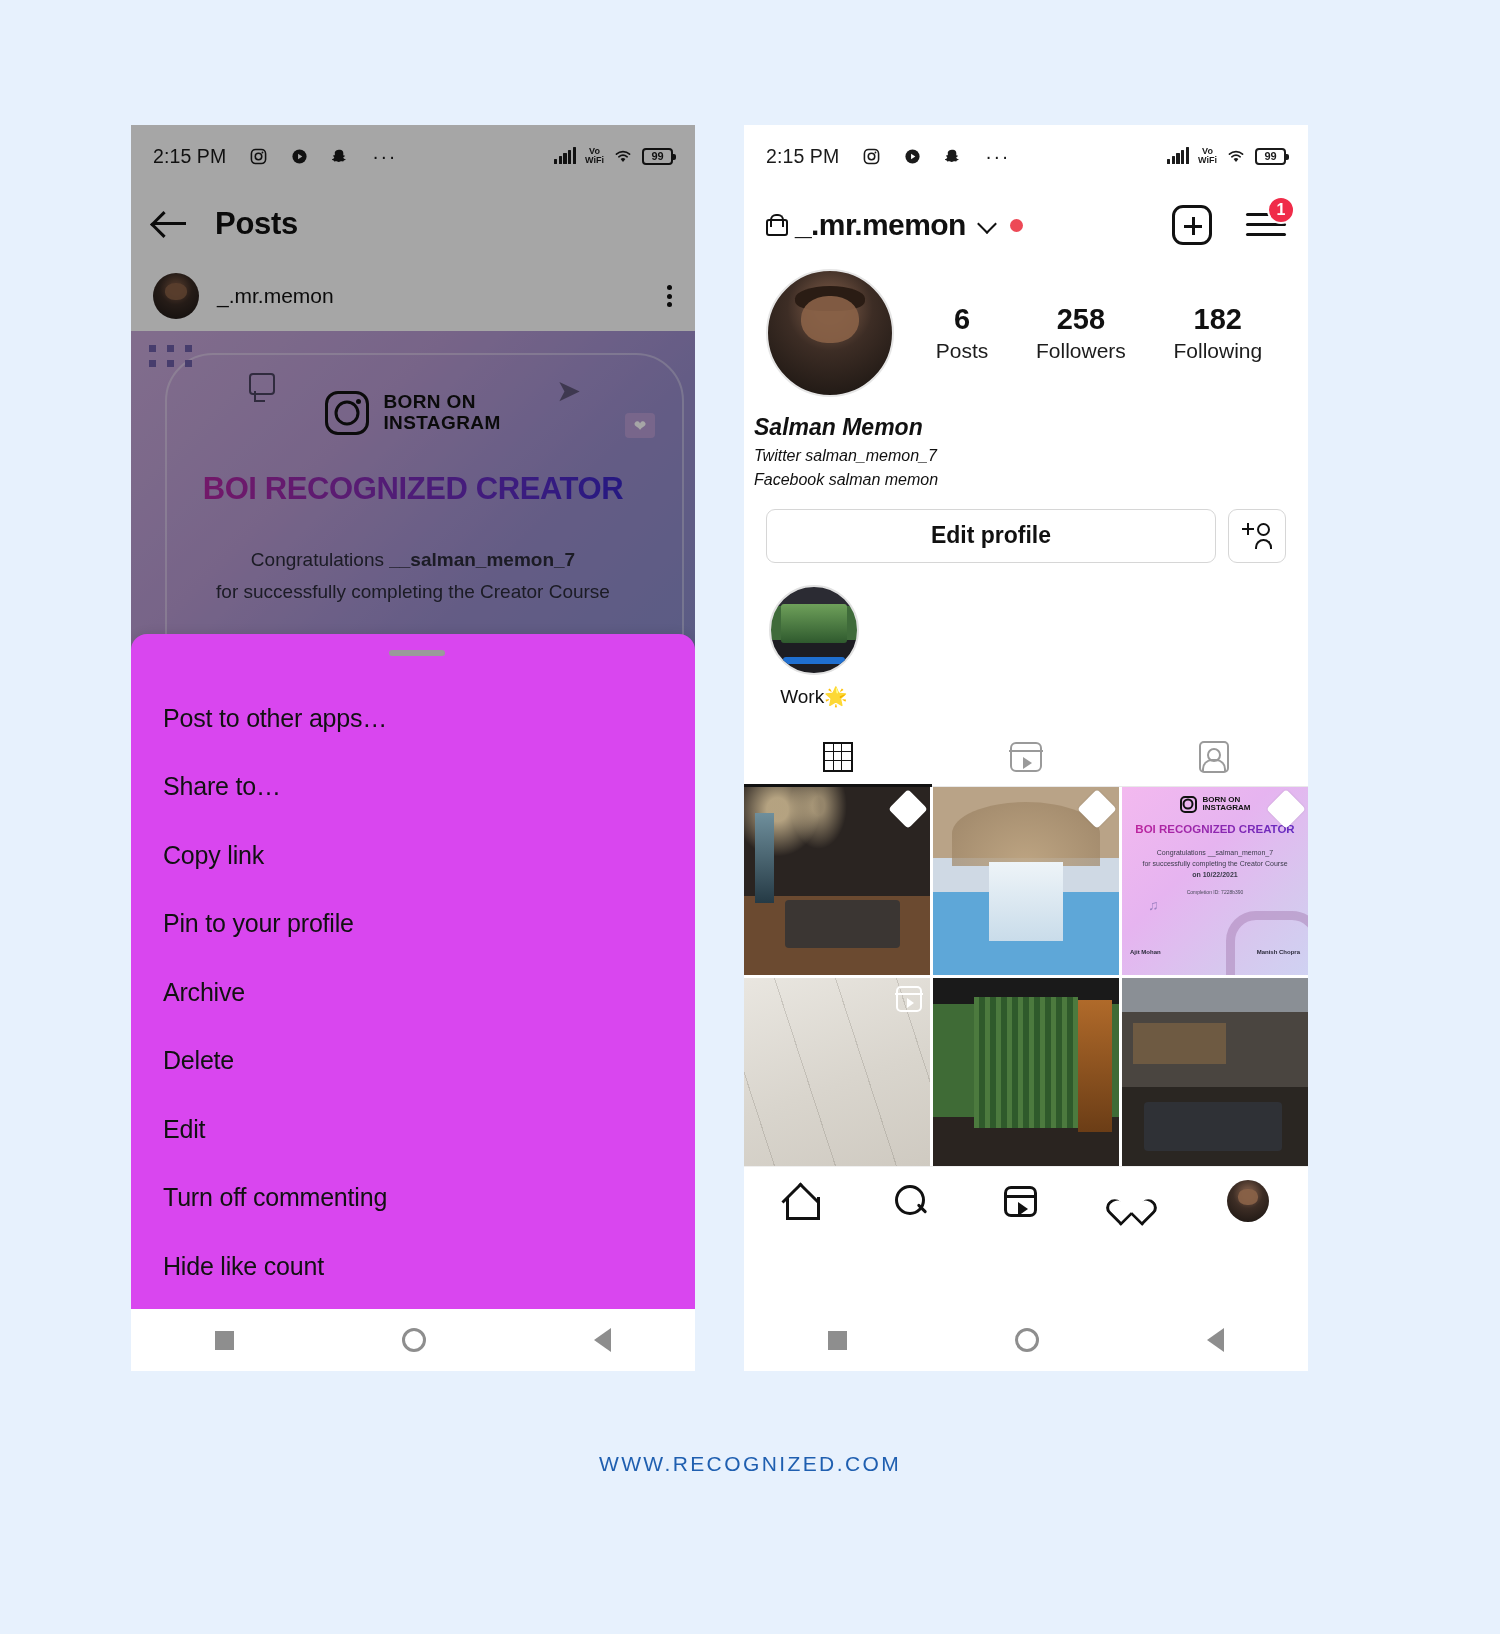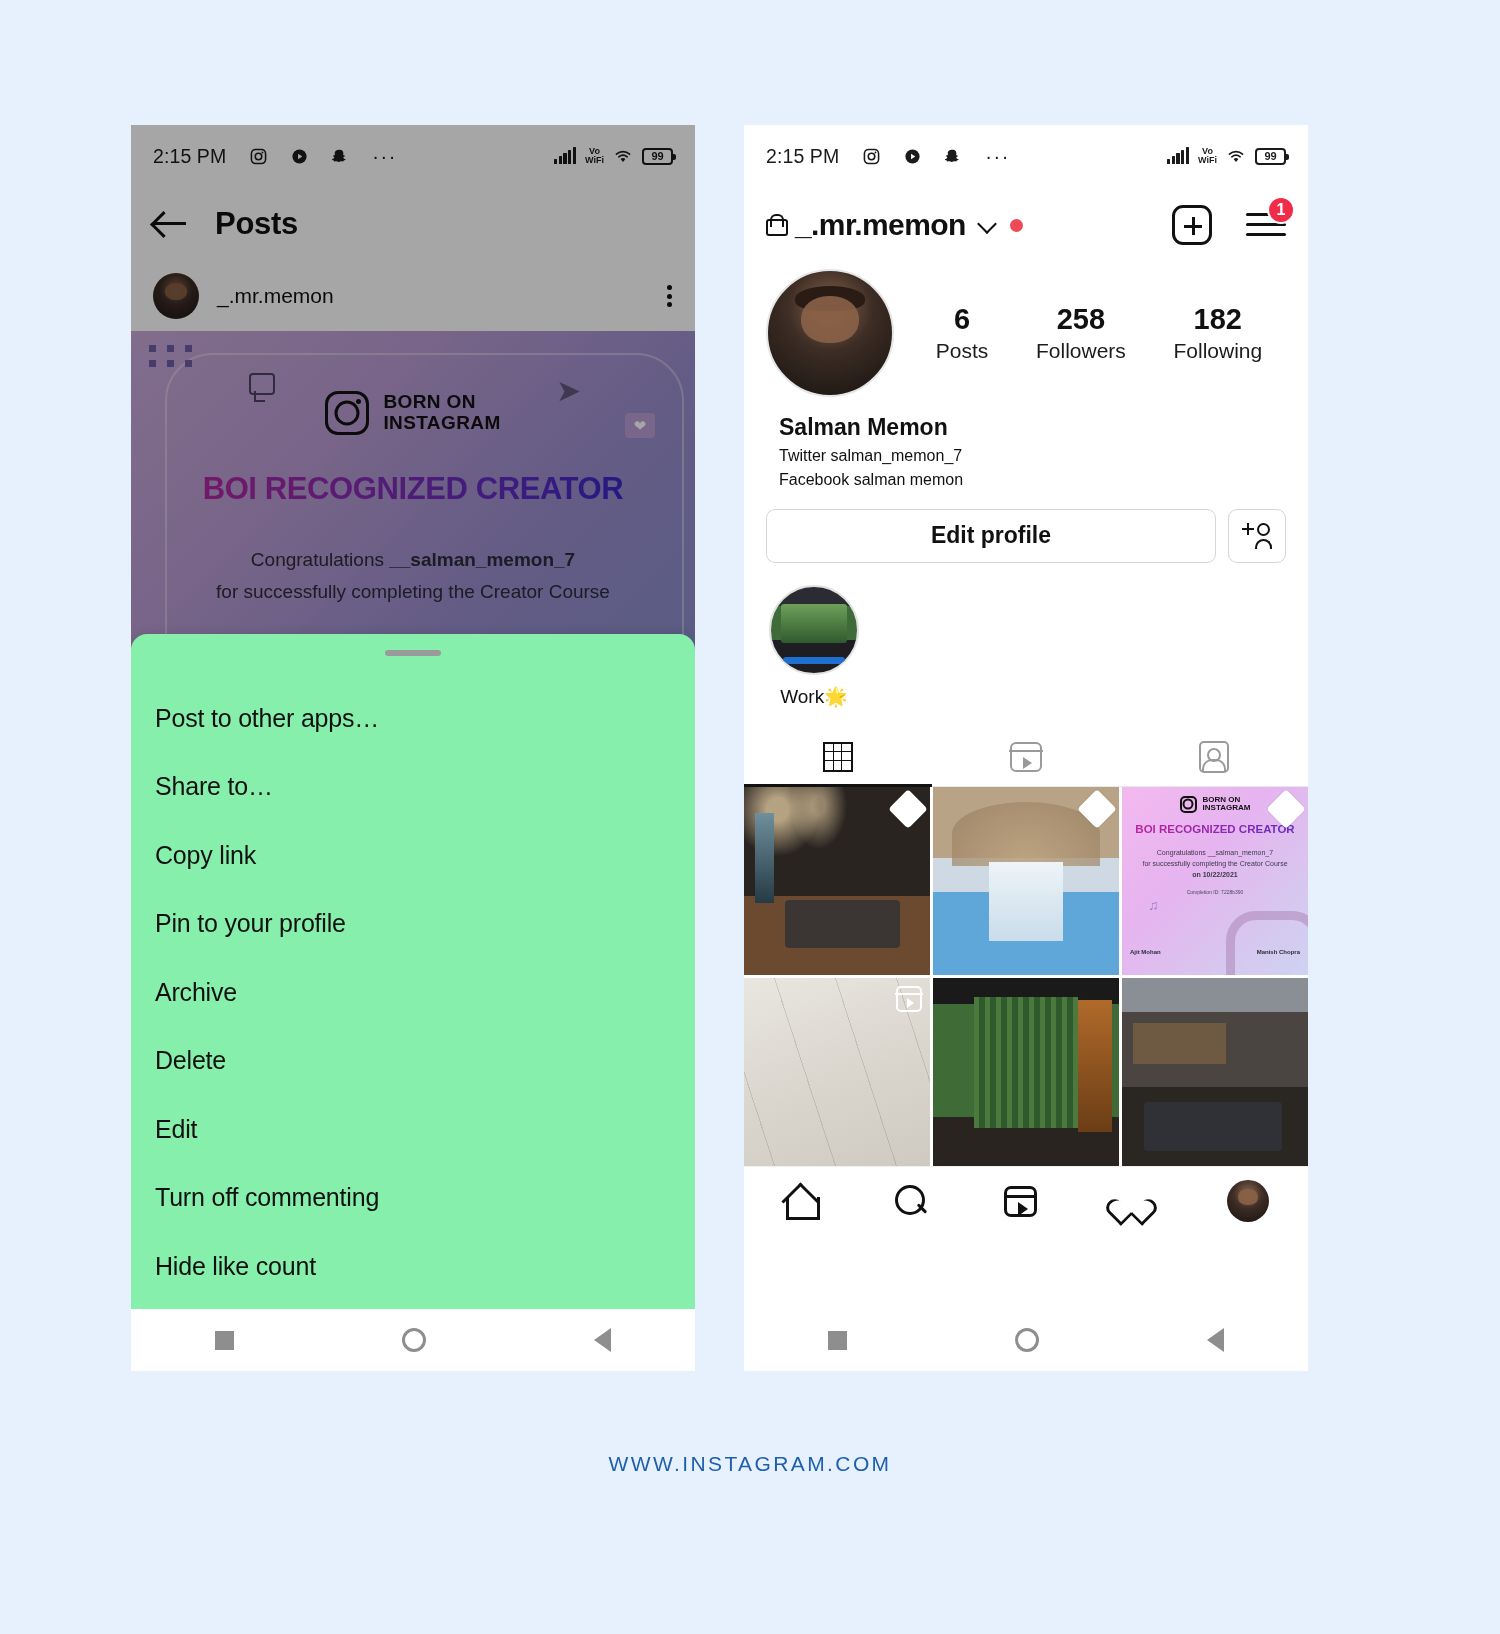--- a/index.html
+++ b/index.html
@@ -106,22 +106,23 @@
     background: linear-gradient(90deg,#c4239a 0%, #8a2bb0 38%, #5a2bc4 70%, #2222c9 100%);
     -webkit-background-clip: text; background-clip: text; color: transparent;
   }
   .boi-sub { margin-top:42px; text-align:center; font-size:19px; color:#2b2b3a; }
   .boi-sub b { font-weight:700; }
   .boi-sub2 { margin-top:10px; text-align:center; font-size:19px; color:#2b2b3a; }
 
   
   .sheet {
     position: absolute; left: 0; right: 0; bottom: 0; top: 509px;
-    background:#86efac; border-radius: 16px 16px 0 0; z-index: 10;
+    background:#d946ef; border-radius: 16px 16px 0 0; z-index: 10;
     box-shadow: 0 -2px 10px rgba(0,0,0,.08);
+    padding-left: 8px;
   }
   .grabber { width:56px; height:6px; border-radius:3px; background:#9a9a9a; margin:16px auto 0; }
   .sheet-list { padding: 28px 0 0; }
   .sheet-item {
     padding: 0 24px; height: 68.5px; display:flex; align-items:center;
     font-size: 25px; color:#111; letter-spacing:-.2px;
   }
   .sheet-divider { margin: 12px 24px 0; border-top: 1px solid #e3e3e3; }
 
   
@@ -159,21 +160,21 @@
   }
   .avatar-lg::before {
     content:""; position:absolute; left:22%; top:12%; width:56%; height:20%;
     border-radius:50% 50% 40% 40%; background:#2a1c14;
   }
   .stats { display:flex; flex:1; justify-content:space-around; padding-left:18px; }
   .stat { text-align:center; }
   .stat-num { font-size:29px; font-weight:700; color:#111; line-height:1.15; }
   .stat-lbl { font-size:21px; color:#1c1c1c; margin-top:3px; }
 
-  .bio { padding: 14px 35px 0; }
+  .bio { padding: 14px 10px 0; font-style: italic; }
   .bio-name { font-size:23px; font-weight:700; color:#111; line-height:1.45; }
   .bio-line { font-size:16px; color:#111; line-height:1.45; }
 
   .action-row { display:flex; gap:12px; padding: 18px 22px 0; }
   .edit-btn {
     flex:1; height:54px; border:1px solid #d6d6d6; border-radius:9px;
     display:flex; align-items:center; justify-content:center;
     font-size:23px; font-weight:700; color:#111;
   }
   .adduser-btn {
@@ -596,14 +597,14 @@
       <div class="nav-avatar"></div>
     </div>
 
     <div class="androidnav" style="position:absolute;left:0;right:0;bottom:0;">
       <div class="an-square"></div>
       <div class="an-circle"></div>
       <div class="an-tri"></div>
     </div>
   </div>
 
-  <div class="footer">WWW.INSTAGRAM.COM</div>
+  <div class="footer">WWW.RECOGNIZED.COM</div>
 </div>
 
 </body></html>

